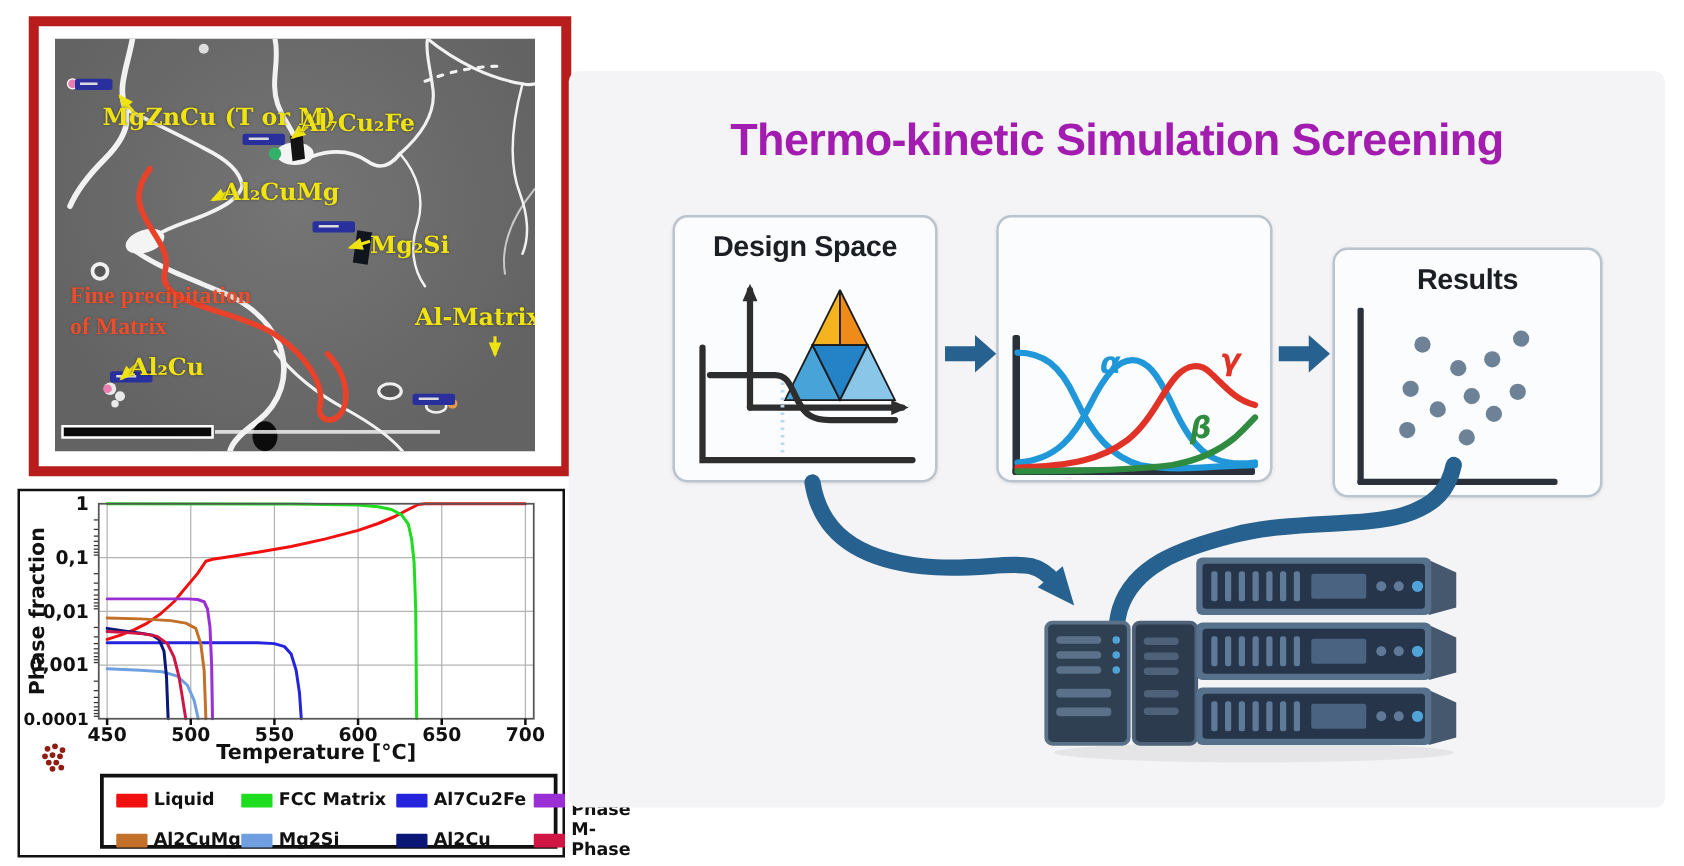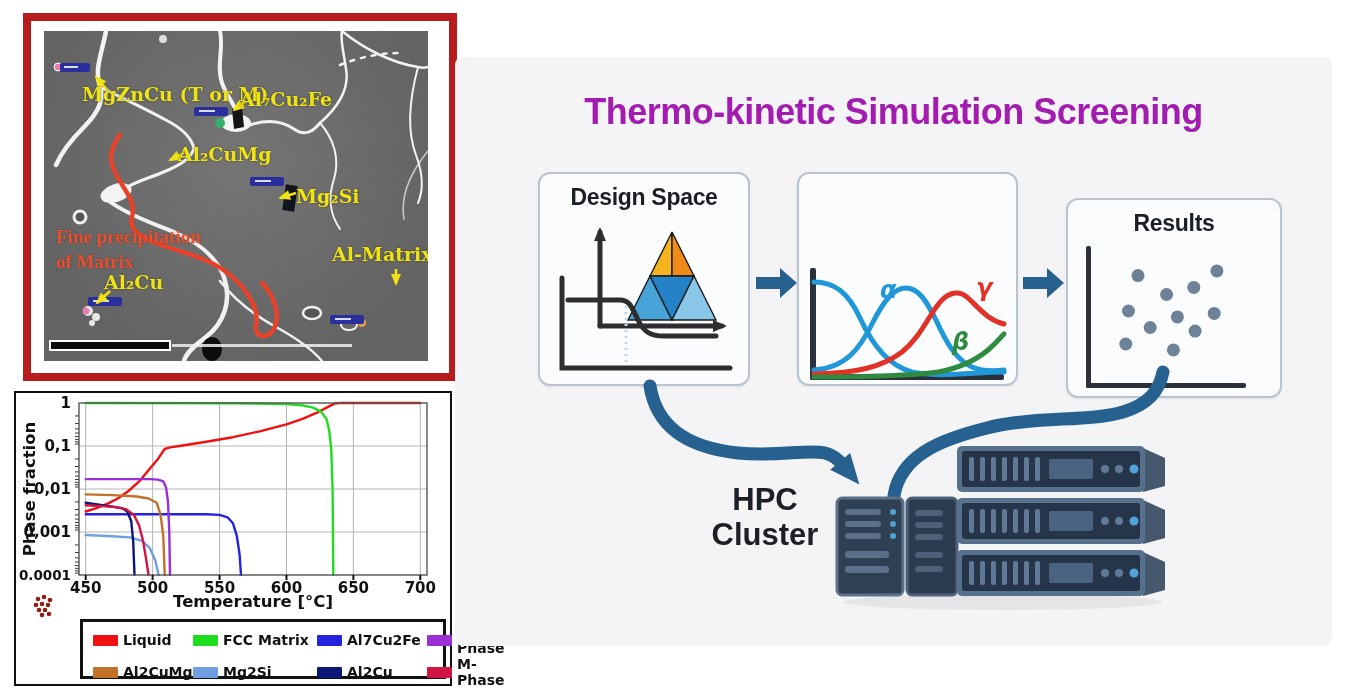--- a/index.html
+++ b/index.html
@@ -10,21 +10,21 @@
   #micrograph-panel{position:absolute;left:23px;top:13px;width:418px;height:352px;
     background:#fff;border:8px solid #b91c1c;}
   #sem-image{position:absolute;left:13px;top:10px;width:384px;height:330px;overflow:hidden;
     background:radial-gradient(circle at 50% 40%, #757575, #636363 78%);}
   #sem-svg{position:absolute;left:0;top:0;}
   .sem-label{position:absolute;font-family:"DejaVu Serif",serif;font-weight:bold;
     font-size:19px;color:#f0e312;text-shadow:0 0 2px rgba(40,40,40,.8);white-space:nowrap;}
   #sem-note{position:absolute;left:12px;top:194px;font-family:Liberation Serif, serif;
     font-size:19px;font-weight:bold;color:#e84f2e;line-height:1.3;text-shadow:0 0 2px rgba(60,20,10,.4);}
   .pl0{left:38px;top:52px;} .pl1{left:196px;top:57px;} .pl2{left:134px;top:112px;}
-  .pl3{left:252px;top:154px;} .pl4{left:288px;top:212px;} .pl5{left:60px;top:240px;}
+  .pl3{left:252px;top:154px;} .pl4{left:288px;top:212px;} .pl5{left:60px;top:252px;}
 
   
   #chart-panel{position:absolute;left:14px;top:391px;width:434px;height:291px;
     background:#fff;border:2px solid #111;}
   #phase-svg{position:absolute;left:0;top:0;}
   #phase-svg text{font-weight:bold;fill:#111;font-family:"DejaVu Sans",sans-serif;}
   #chart-legend{position:absolute;left:64px;top:226px;width:366px;height:60px;
     border:3px solid #111;background:#fff;display:grid;
     grid-template-columns:100px 124px 110px 1fr;align-content:space-evenly;
     padding:2px 10px;box-sizing:border-box;}
@@ -346,24 +346,20 @@
         <marker id="bh" orient="auto" markerUnits="userSpaceOnUse" markerWidth="36" markerHeight="36" refX="8" refY="17">
           <path d="M2,4 L32,17 L2,30 z" fill="#27618f"></path>
         </marker>
       </defs>
       <polygon points="301,220 325,220 325,211 342,226 325,241 325,232 301,232" fill="#27618f"></polygon>
       <polygon points="568,220 592,220 592,211 609,226 592,241 592,232 568,232" fill="#27618f"></polygon>
       <path d="M 195,329 C 201,367 228,390 283,396 C 322,400 352,392 370,396 C 378,398 384,403 389,409" stroke="#27618f" stroke-width="13" fill="none" stroke-linecap="round" marker-end="url(#bh)"></path>
       <path d="M 708,315 C 704,334 694,347 668,355 C 634,365 578,359 532,371 C 488,382 452,396 441,430 C 437,444 436,460 437,486" stroke="#27618f" stroke-width="13" fill="none" stroke-linecap="round"></path>
     </svg>
 
-    <div id="hpc-label">
-      <div>HPC</div>
-      <div>Cluster</div>
-    </div>
 
     <svg id="servers-svg" width="340" height="215" viewBox="0 0 340 215">
       <ellipse cx="168" cy="160" rx="160" ry="8" fill="rgba(0,0,0,0.06)"></ellipse>
 
       <g>
         <rect x="72" y="56" width="50" height="97" rx="5" fill="#2c3c4e" stroke="#4e6179" stroke-width="3"></rect>
         <g fill="#4e6179">
           <rect x="80" y="68" width="28" height="6" ry="3"></rect>
           <rect x="80" y="80" width="28" height="6" ry="3"></rect>
           <rect x="80" y="92" width="28" height="6" ry="3"></rect>

